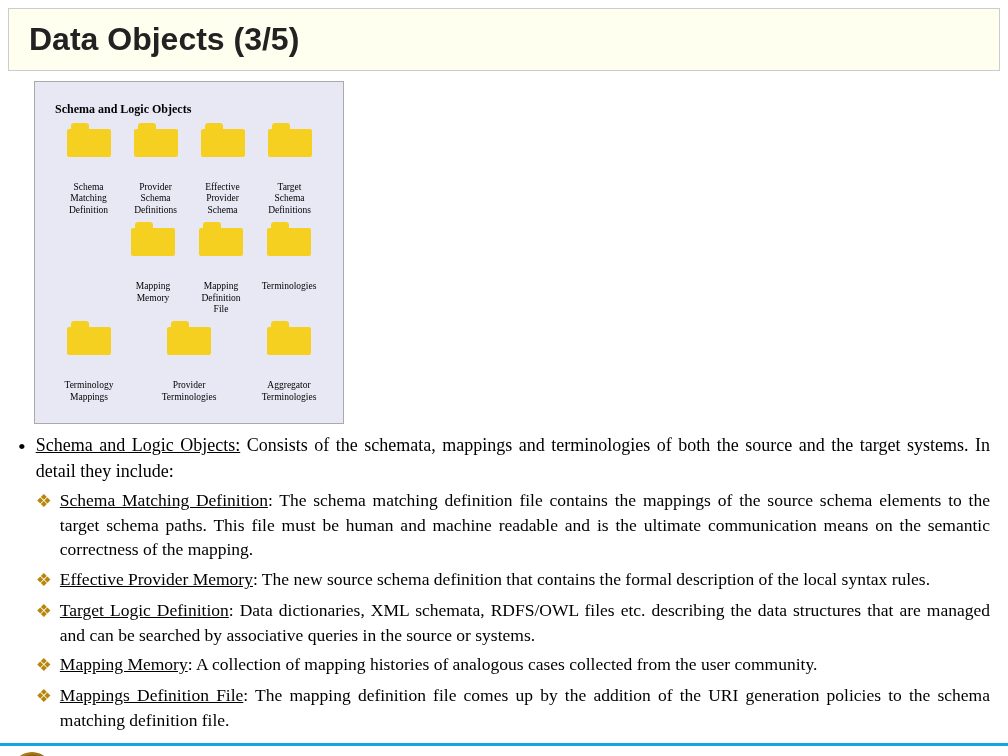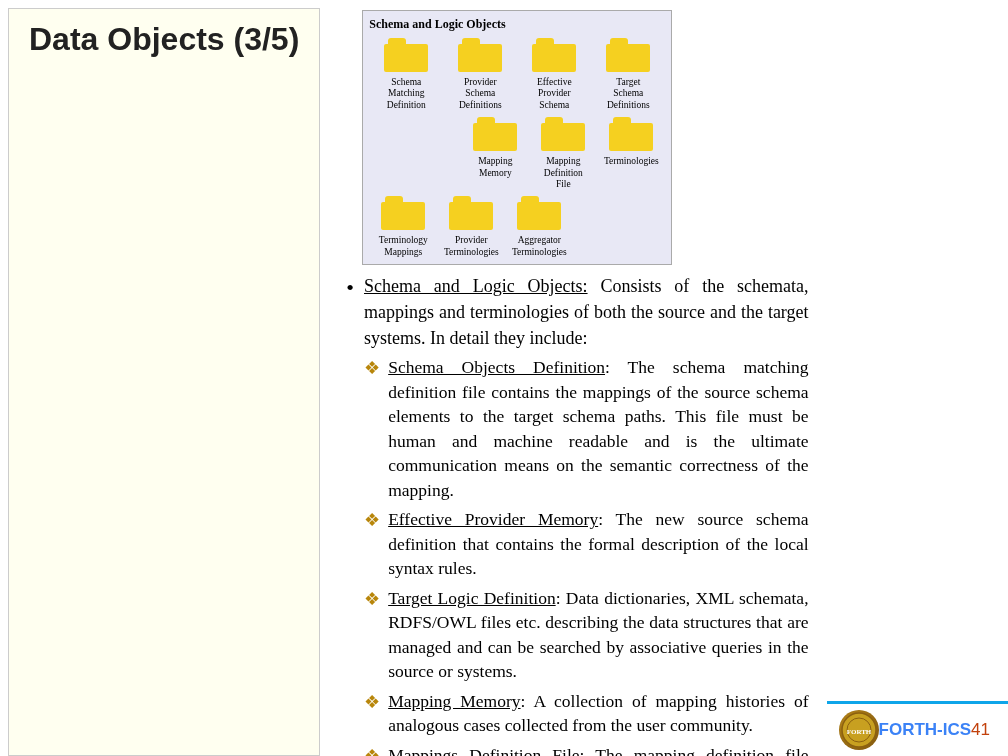--- a/index.html
+++ b/index.html
@@ -9,21 +9,21 @@
       font-family: 'Times New Roman', Times, serif;
       background: #fff;
       overflow: hidden;
       position: relative;
     }
 
     .slide-container {
       width: 1008px;
       height: 756px;
       display: flex;
-      flex-direction: row;
+      flex-direction: column;
       background: #fff;
     }
 
     .title-bar {
       background: #fffff0;
       border: 1.5px solid #ccc;
       padding: 12px 20px;
       margin: 8px 8px 0 8px;
     }
 
@@ -67,21 +67,21 @@
       font-weight: normal;
     }
 
     .diagram-float {
       float: right;
       width: 310px;
       margin-left: 16px;
       margin-bottom: 8px;
       border: 1.5px solid #aaa;
       background: #e8e8f5;
-      padding: 6px;
+      padding: 20px;
       font-size: 11px;
       text-align: center;
     }
 
     .diagram-title {
       font-size: 12px;
       font-weight: bold;
       margin-bottom: 6px;
       text-align: left;
     }
@@ -96,28 +96,29 @@
     .diagram-grid-bottom {
       display: flex;
       flex-direction: row;
       justify-content: flex-end;
       margin-bottom: 6px;
     }
 
     .diagram-grid-last {
       display: flex;
       flex-direction: row;
-      justify-content: flex-start;
+      justify-content: space-between;
     }
 
     .folder-item {
       display: flex;
       flex-direction: column;
       align-items: center;
       width: 68px;
+      gap: 20px;
     }
 
     .folder-icon {
       width: 44px;
       height: 36px;
       position: relative;
       margin-bottom: 3px;
     }
 
     .folder-tab {
@@ -307,21 +308,21 @@
     <div class="main-bullet">
       <span class="bullet-dot">•</span>
       <div class="main-text-block">
         <span><span class="underline-bold">Schema  and  Logic  Objects:</span>  Consists  of  the  schemata,  mappings  and  terminologies  of  both  the  source  and  the  target  systems.  In  detail  they  include:</span>
 
         
         <div class="sub-bullets">
 
           <div class="sub-bullet">
             <span class="diamond">❖</span>
-            <span class="sub-text"><span class="underline-bold">Schema  Objects  Definition</span>:  The  schema  matching  definition  file  contains  the  mappings  of  the  source  schema  elements  to  the  target  schema  paths.  This  file  must  be  human  and  machine  readable  and  is  the  ultimate  communication  means  on  the  semantic  correctness  of  the  mapping.</span>
+            <span class="sub-text"><span class="underline-bold">Schema  Matching  Definition</span>:  The  schema  matching  definition  file  contains  the  mappings  of  the  source  schema  elements  to  the  target  schema  paths.  This  file  must  be  human  and  machine  readable  and  is  the  ultimate  communication  means  on  the  semantic  correctness  of  the  mapping.</span>
           </div>
 
           <div class="sub-bullet">
             <span class="diamond">❖</span>
             <span class="sub-text"><span class="underline-bold">Effective  Provider  Memory</span>:  The  new  source  schema  definition  that  contains  the  formal  description  of  the  local  syntax  rules.</span>
           </div>
 
           <div class="sub-bullet">
             <span class="diamond">❖</span>
             <span class="sub-text"><span class="underline-bold">Target  Logic  Definition</span>:  Data  dictionaries,  XML  schemata,  RDFS/OWL  files  etc.  describing  the  data  structures  that  are  managed  and  can  be  searched  by  associative  queries  in  the  source  or  systems.</span>

